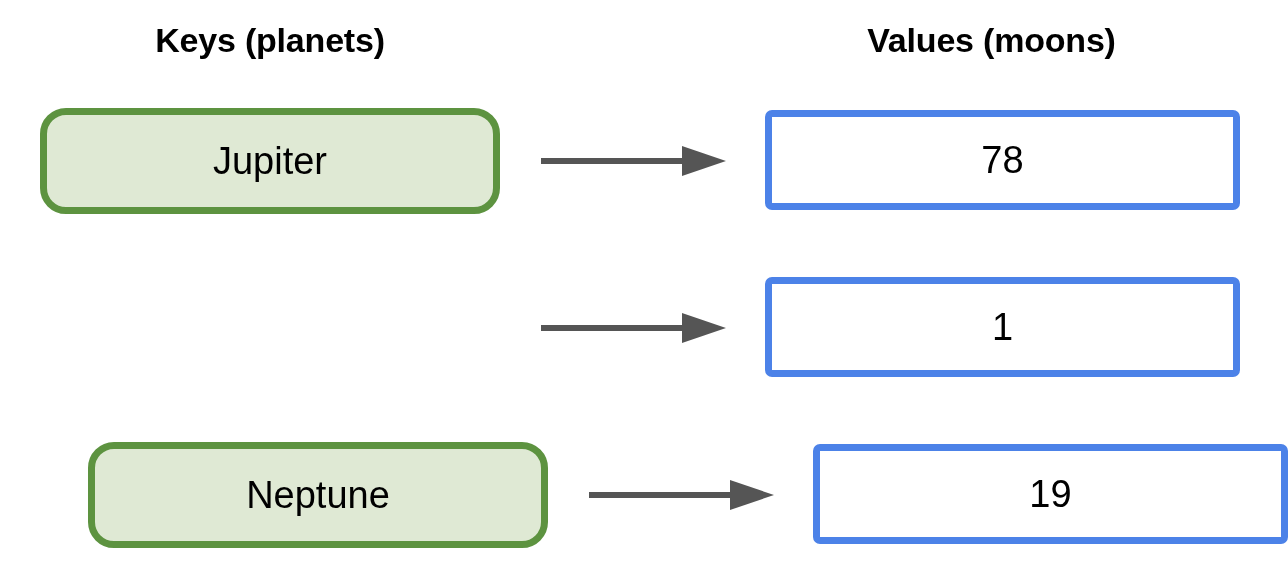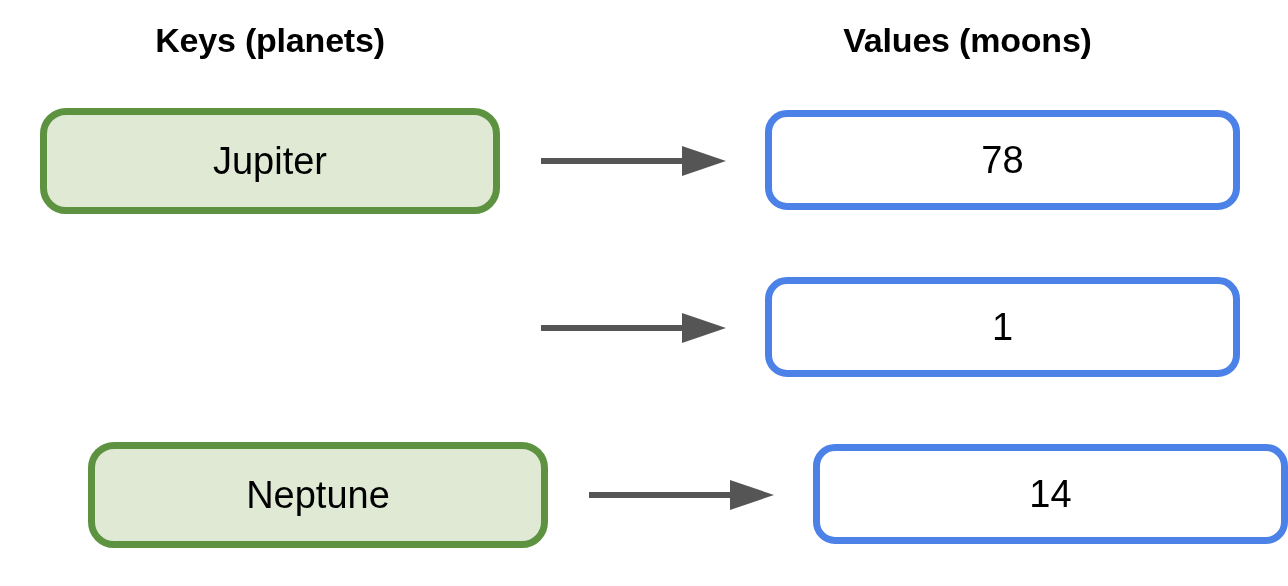--- a/index.html
+++ b/index.html
@@ -24,21 +24,21 @@
   .col-header {
     position: absolute;
     font-size: 34px;
     font-weight: bold;
     color: #000000;
     letter-spacing: -0.2px;
     text-align: center;
     white-space: nowrap;
   }
   #keys-header  { left: 40px;  top: 21px; width: 460px; }
-  #values-header{ left: 730px; top: 21px; width: 475px; }
+  #values-header{ left: 754px; top: 21px; width: 475px; }
 
   
   .row {
     position: absolute;
     left: 0;
     width: 1288px;
     height: 106px;
   }
   .row-0 { top: 108px; }
   .row-1 { top: 275px; }
@@ -69,21 +69,21 @@
   
   .value-box {
     position: absolute;
     left: 765px;
     top: 2px;
     width: 475px;
     height: 100px;
     box-sizing: border-box;
     background: #ffffff;
     border: 7px solid #4c82e8;
-    border-radius: 22px;
+    border-radius: 7px;
     display: flex;
     align-items: center;
     justify-content: center;
   }
   .value-label {
     font-size: 38px;
     font-weight: normal;
     color: #000000;
     line-height: 1;
   }
@@ -136,17 +136,17 @@
     <div class="key-box">
       <span class="key-label">Neptune</span>
     </div>
     <div class="arrow">
       <svg width="196" height="38" viewBox="0 0 196 38">
         <line x1="5" y1="19" x2="152" y2="19" stroke="#555555" stroke-width="6"></line>
         <polygon points="146,4 190,19 146,34" fill="#555555"></polygon>
       </svg>
     </div>
     <div class="value-box">
-      <span class="value-label">14</span>
+      <span class="value-label">19</span>
     </div>
   </div>
 
 </div>
 
 </body></html>

